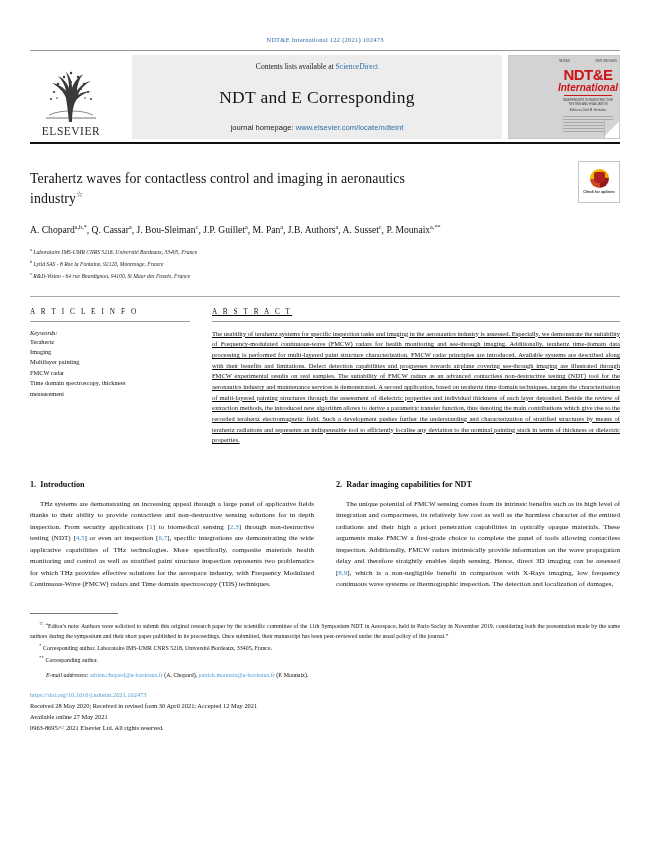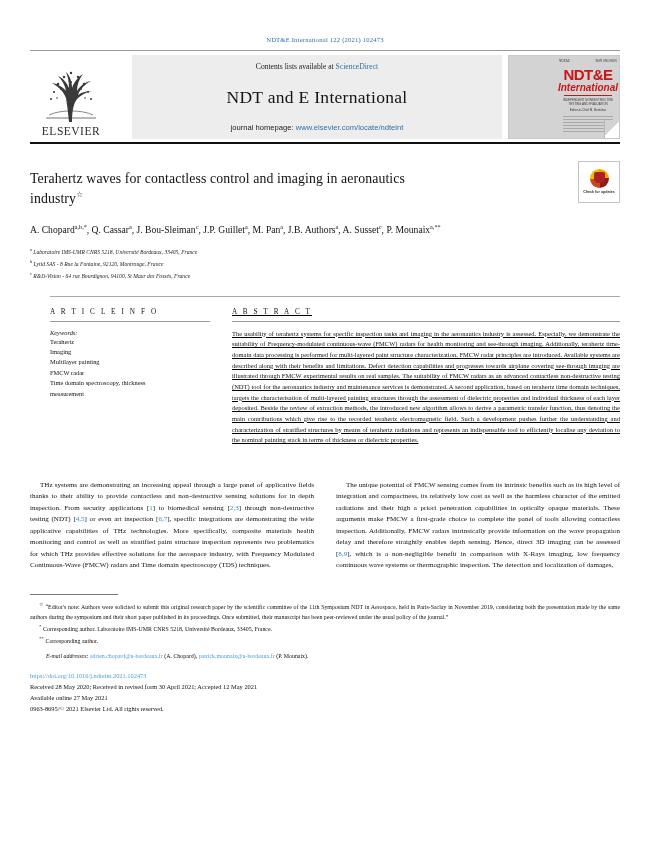--- a/index.html
+++ b/index.html
@@ -205,21 +205,20 @@
   }
   .affiliations sup { font-style: normal; font-size: 4.4px; }
 
   
   .info-abstract {
     margin-top: 14px;
     border-top: 1px solid #aaa;
     padding-top: 11px;
     display: flex;
     gap: 22px;
-    margin-left: 20px;
   }
   .col-info { width: 160px; flex: 0 0 160px; }
   .col-abs  { flex: 1 1 auto; text-decoration: underline; }
   .sec-head {
     font-size: 7.2px;
     letter-spacing: 2.1px;
     color: #111;
     font-family: "Liberation Serif", serif;
   }
   .sec-rule { border-top: 1px solid #9b9b9b; margin: 5px 0 7px; }
@@ -308,21 +307,21 @@
         <path d="M6 50 h50" stroke="#3a3a3a" stroke-width=".7" fill="none"></path>
         <path d="M9 47c6-3 14-4 22-4s16 1 22 4" stroke="#3a3a3a" stroke-width=".6" fill="none"></path>
       </svg>
       <div class="elsevier-word">ELSEVIER</div>
     </div>
 
     <div class="masthead-center">
       <div class="contents-line">
         <span>Contents lists available at </span><span class="sd-link">ScienceDirect</span>
       </div>
-      <div class="journal-title">NDT and E International</div>
+      <div class="journal-title">NDT and E Corresponding</div>
       <div class="homepage-line">
         <span>journal homepage: </span><span class="hp-link">www.elsevier.com/locate/ndteint</span>
       </div>
     </div>
 
     <div class="cover-thumb">
       <div class="cover-topbar">
         <span>NDT&amp;E</span>
         <span>ISSN 0963-8695</span>
       </div>
@@ -388,24 +387,30 @@
 
     <div class="col-abs">
       <div class="sec-head">A B S T R A C T</div>
       <div class="sec-rule"></div>
       <div class="abstract-text">The usability of terahertz systems for specific inspection tasks and imaging in the aeronautics industry is assessed. Especially, we demonstrate the suitability of Frequency-modulated continuous-wave (FMCW) radars for health monitoring and see-through imaging. Additionally, terahertz time-domain data processing is performed for multi-layered paint structure characterization. FMCW radar principles are introduced. Available systems are described along with their benefits and limitations. Defect detection capabilities and progresses towards airplane covering see-through imaging are illustrated through FMCW experimental results on real samples. The suitability of FMCW radars as an advanced contactless non-destructive testing (NDT) tool for the aeronautics industry and maintenance services is demonstrated. A second application, based on terahertz time domain techniques, targets the characterisation of multi-layered painting structures through the assessment of dielectric properties and individual thickness of each layer deposited. Beside the review of extraction methods, the introduced new algorithm allows to derive a parametric transfer function, thus denoting the main contributions which give rise to the recorded terahertz electromagnetic field. Such a development pushes further the understanding and characterization of stratified structures by means of terahertz radiations and represents an indispensable tool to efficiently localise any deviation to the nominal painting stack in terms of thickness or dielectric properties.</div>
     </div>
   </div>
 
   <div class="body-cols">
     <div class="body-col">
+      <div class="sect-title">
+        <span>1.</span>&nbsp;&nbsp;<span>Introduction</span>
+      </div>
       <div class="body-par">THz systems are demonstrating an increasing appeal through a large panel of applicative fields thanks to their ability to provide contactless and non-destructive sensing solutions for in depth inspection. From security applications [<span class="ref">1</span>] to biomedical sensing [<span class="ref">2,3</span>] through non-destructive testing (NDT) [<span class="ref">4,5</span>] or even art inspection [<span class="ref">6,7</span>], specific integrations are demonstrating the wide applicative capabilities of THz technologies. More specifically, composite materials health monitoring and control as well as stratified paint structure inspection represents two problematics for which THz provides effective solutions for the aerospace industry, with Frequency Modulated Continuous-Wave (FMCW) radars and Time domain spectroscopy (TDS) techniques.</div>
     </div>
 
     <div class="body-col">
+      <div class="sect-title">
+        <span>2.</span>&nbsp;&nbsp;<span>Radar imaging capabilities for NDT</span>
+      </div>
       <div class="body-par">The unique potential of FMCW sensing comes from its intrinsic benefits such as its high level of integration and compactness, its relatively low cost as well as the harmless character of the emitted radiations and their high a priori penetration capabilities in optically opaque materials. These arguments make FMCW a first-grade choice to complete the panel of tools allowing contactless inspection. Additionally, FMCW radars intrinsically provide information on the wave propagation delay and therefore straightly enables depth sensing. Hence, direct 3D imaging can be assessed [<span class="ref">8,9</span>], which is a non-negligible benefit in comparison with X-Rays imaging, low frequency continuous wave systems or thermographic inspection. The detection and localization of damages,</div>
     </div>
   </div>
 
   <div class="foot-rule"></div>
   <div class="footnotes">
     <div class="fn fn-indent">
       <sup>☆</sup> <span>“Editor's note: Authors were solicited to submit this original research paper by the scientific committee of the 11th Symposium NDT in Aerospace, held in Paris-Saclay in November 2019, considering both the presentation made by the same authors during the symposium and their short paper published in its proceedings. Once submitted, their manuscript has been peer-reviewed under the usual policy of the journal.”</span>
     </div>
     <div class="fn fn-indent">

